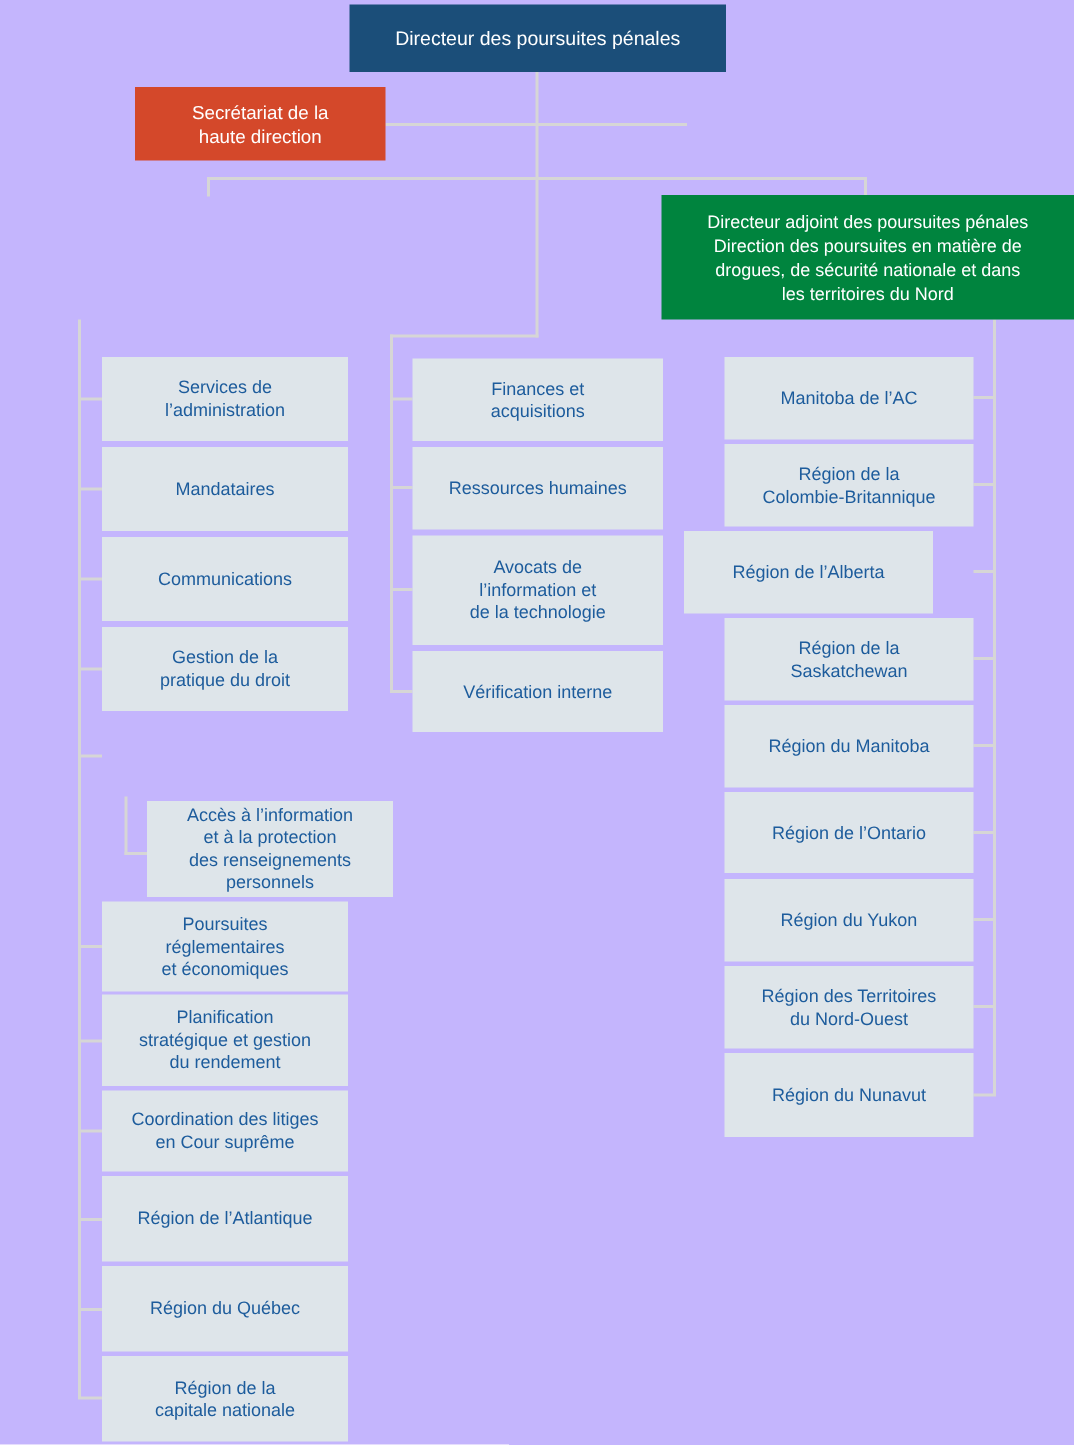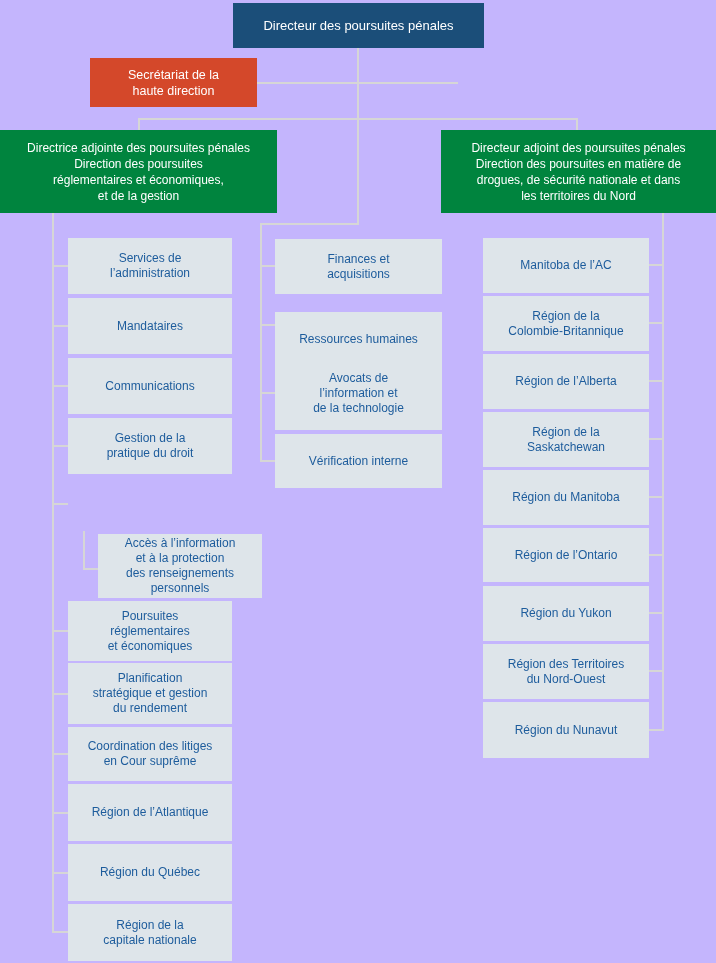--- a/index.html
+++ b/index.html
@@ -60,24 +60,20 @@
   <div class="line" style="left:649px;top:554px;width:13px;height:2px"></div>
   <div class="line" style="left:649px;top:612px;width:13px;height:2px"></div>
   <div class="line" style="left:649px;top:670px;width:13px;height:2px"></div>
   <div class="line" style="left:649px;top:729px;width:13px;height:2px"></div>
 
   <div class="box box-blue" style="left:233px;top:3px;width:251px;height:45px">Directeur des poursuites pénales</div>
 
   <div class="box box-red" style="left:90px;top:58px;width:167px;height:49px">Secrétariat de la
 haute direction</div>
 
-  <div class="box box-green" style="left:0px;top:130px;width:277px;height:83px">Directrice adjointe des poursuites pénales
-Direction des poursuites
-réglementaires et économiques,
-et de la gestion</div>
   <div class="box box-green" style="left:441px;top:130px;width:275px;height:83px">Directeur adjoint des poursuites pénales
 Direction des poursuites en matière de
 drogues, de sécurité nationale et dans
 les territoires du Nord</div>
 
   <div class="box node" style="left:68px;top:238px;width:164px;height:56px">Services de
 l’administration</div>
   <div class="box node" style="left:68px;top:298px;width:164px;height:56px">Mandataires</div>
   <div class="box node" style="left:68px;top:358px;width:164px;height:56px">Communications</div>
   <div class="box node" style="left:68px;top:418px;width:164px;height:56px">Gestion de la
@@ -94,30 +90,30 @@
 du rendement</div>
   <div class="box node" style="left:68px;top:727px;width:164px;height:54px">Coordination des litiges
 en Cour suprême</div>
   <div class="box node" style="left:68px;top:784px;width:164px;height:57px">Région de l’Atlantique</div>
   <div class="box node" style="left:68px;top:844px;width:164px;height:57px">Région du Québec</div>
   <div class="box node" style="left:68px;top:904px;width:164px;height:57px">Région de la
 capitale nationale</div>
 
   <div class="box node" style="left:275px;top:239px;width:167px;height:55px">Finances et
 acquisitions</div>
-  <div class="box node" style="left:275px;top:312px;width:167px;height:55px">Ressources humaines</div>
+  <div class="box node" style="left:275px;top:298px;width:167px;height:55px">Ressources humaines</div>
   <div class="box node" style="left:275px;top:357px;width:167px;height:73px">Avocats de
 l’information et
 de la technologie</div>
   <div class="box node" style="left:275px;top:434px;width:167px;height:54px">Vérification interne</div>
 
   <div class="box node" style="left:483px;top:238px;width:166px;height:55px">Manitoba de l’AC</div>
   <div class="box node" style="left:483px;top:296px;width:166px;height:55px">Région de la
 Colombie-Britannique</div>
-  <div class="box node" style="left:483px;top:354px;width:166px;height:55px">Région de l’Alberta</div>
+  <div class="box node" style="left:456px;top:354px;width:166px;height:55px">Région de l’Alberta</div>
   <div class="box node" style="left:483px;top:412px;width:166px;height:55px">Région de la
 Saskatchewan</div>
   <div class="box node" style="left:483px;top:470px;width:166px;height:55px">Région du Manitoba</div>
   <div class="box node" style="left:483px;top:528px;width:166px;height:54px">Région de l’Ontario</div>
   <div class="box node" style="left:483px;top:586px;width:166px;height:55px">Région du Yukon</div>
   <div class="box node" style="left:483px;top:644px;width:166px;height:55px">Région des Territoires
 du Nord-Ouest</div>
   <div class="box node" style="left:483px;top:702px;width:166px;height:56px">Région du Nunavut</div>
 
 </div>

